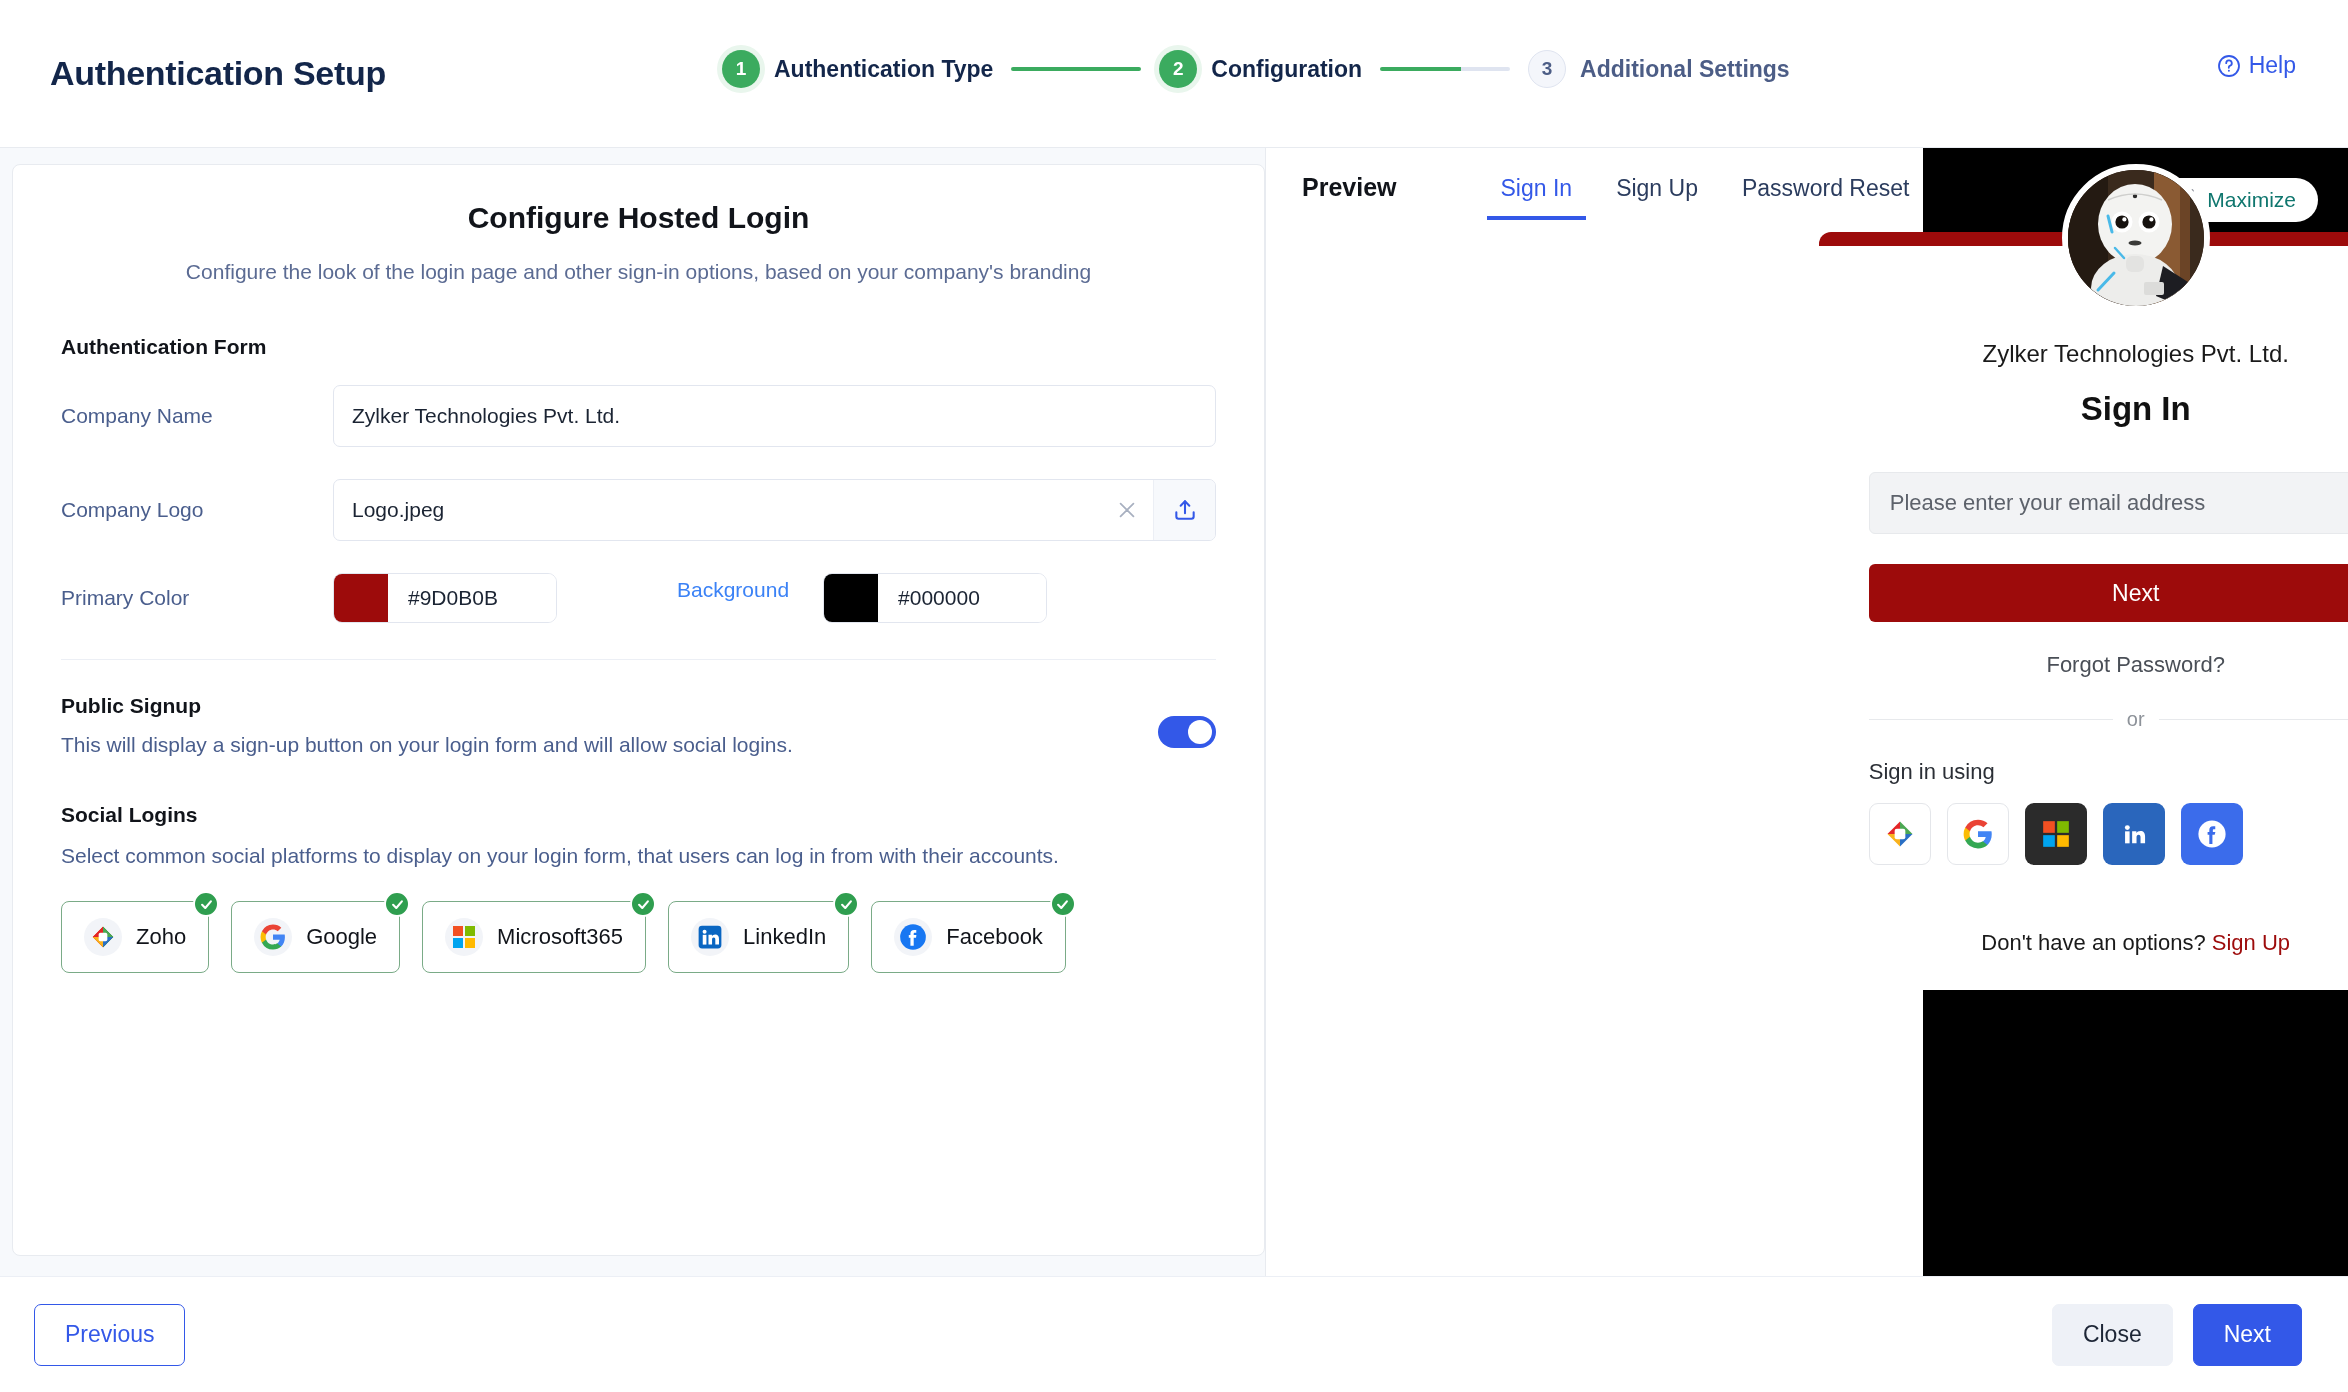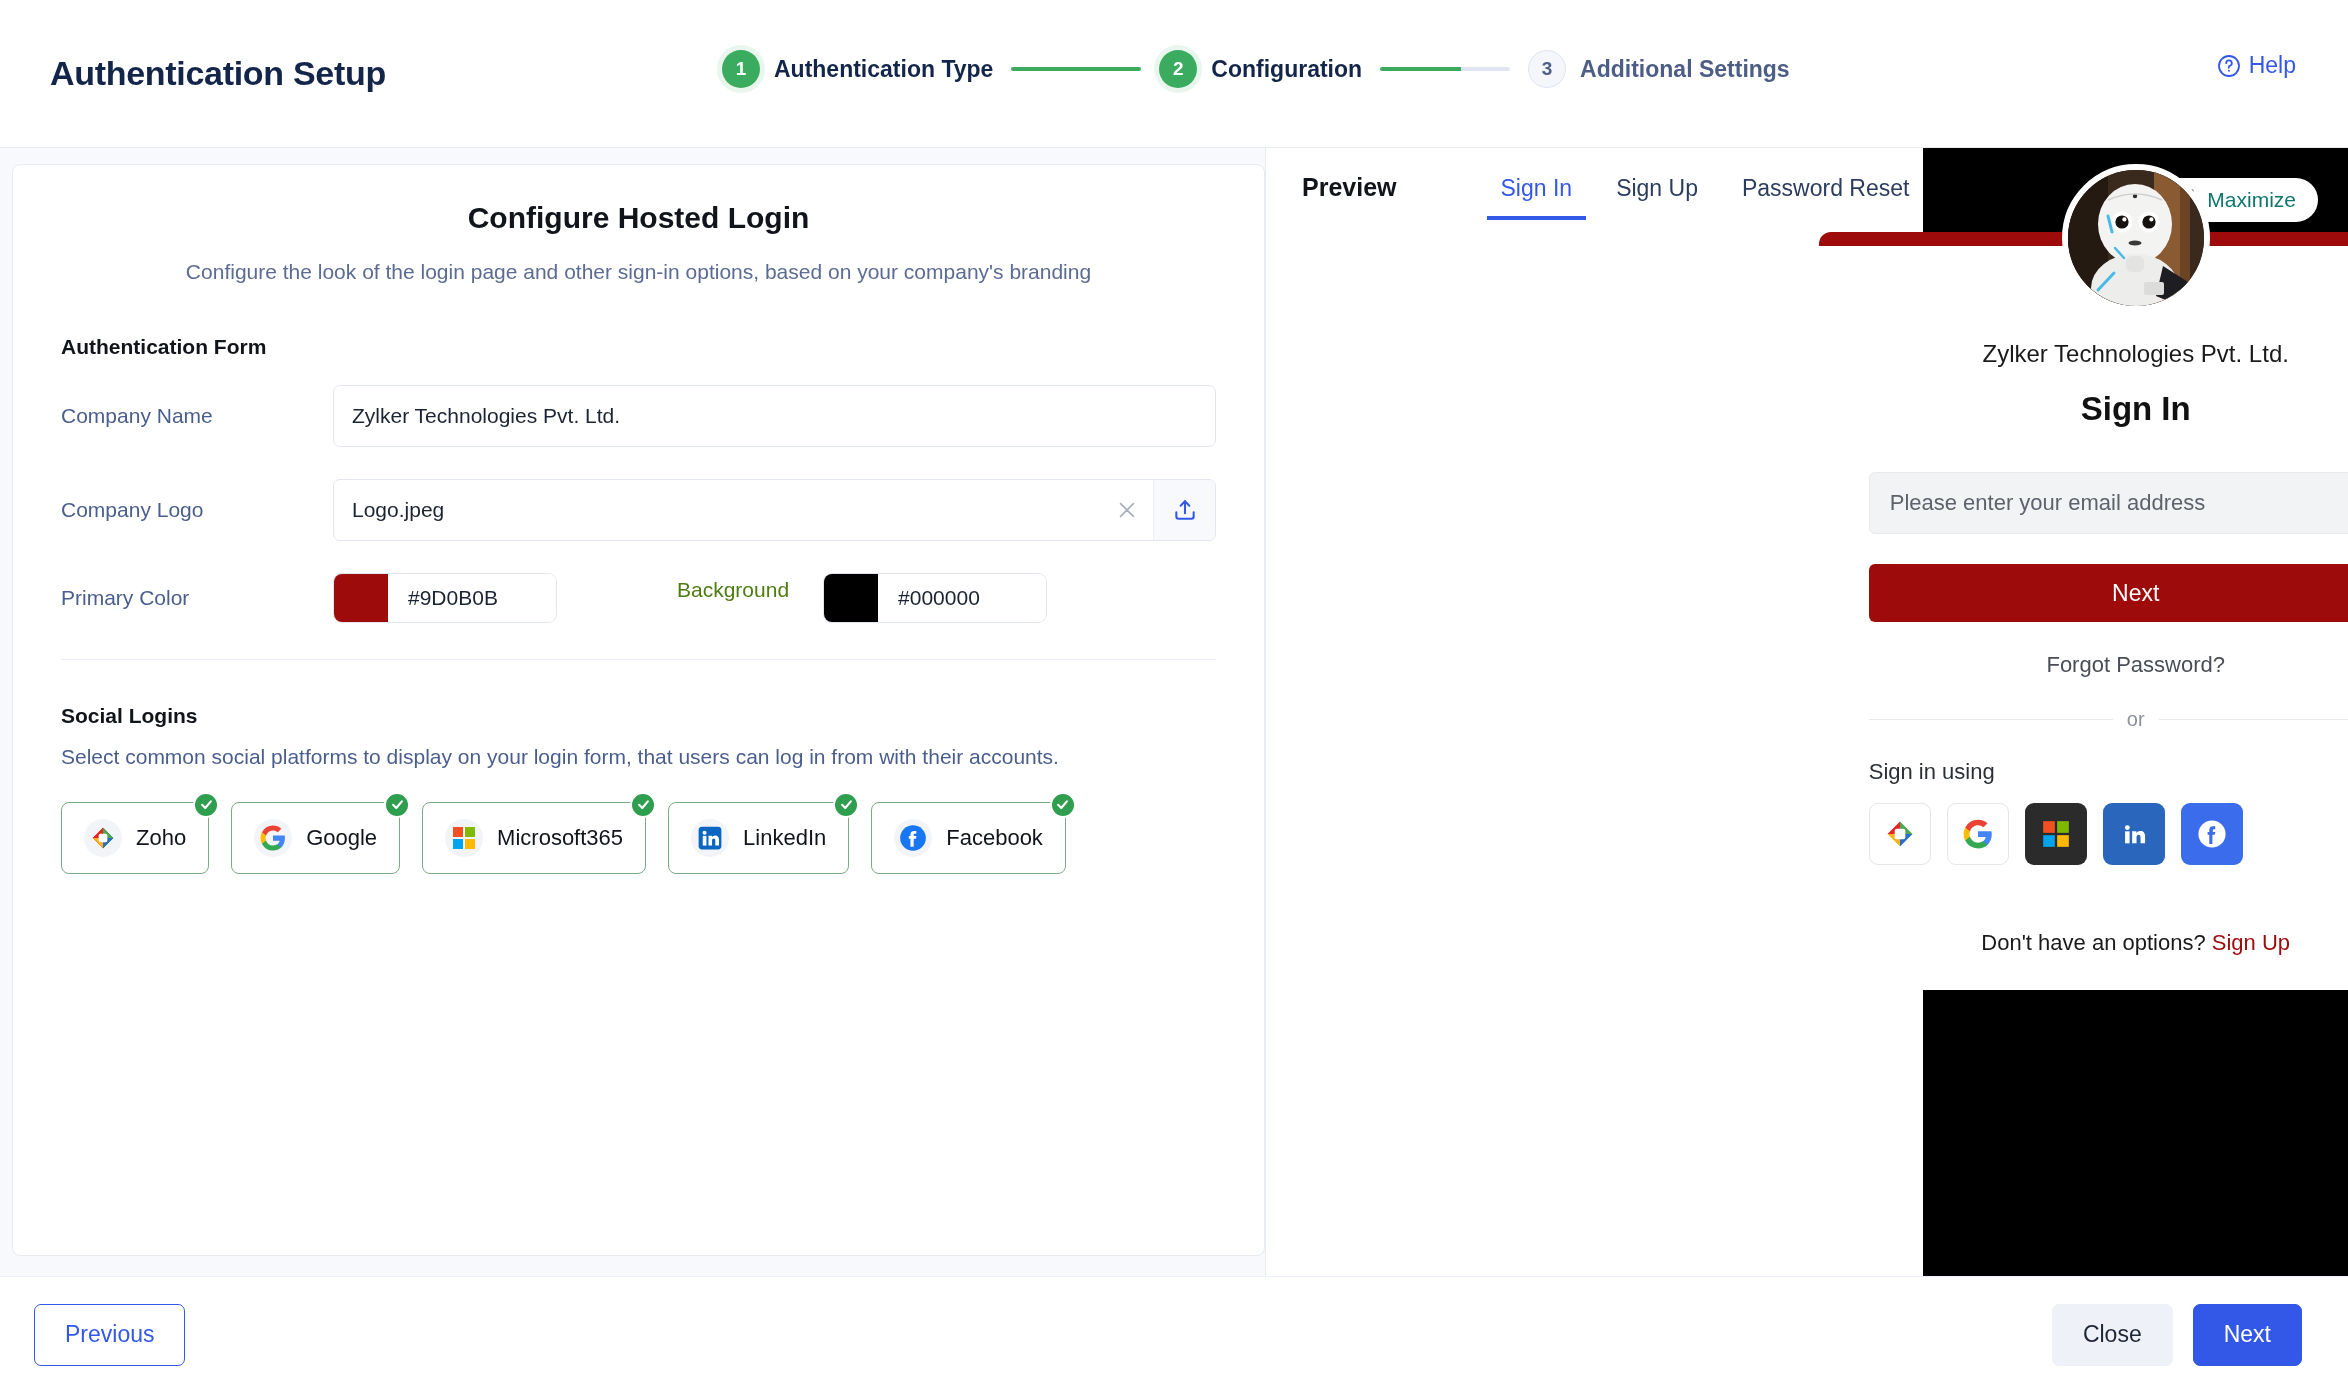--- a/index.html
+++ b/index.html
@@ -128,21 +128,21 @@
     display: flex; height: 50px; width: 224px;
     border: 1px solid #e2e6ef; border-radius: 9px; overflow: hidden; gap: 10px;
   }
   .color-swatch { width: 54px; flex: none; }
   .color-hex {
     flex: 1; display: flex; align-items: center;
     padding-left: 10px; font-size: 21px; color: #1b2433;
     background: #ffffff;
   }
   .color-label2 {
-    font-size: 21px; color: #4d7c0f; margin: 0 34px 16px 120px;
+    font-size: 21px; color: #3b82f6; margin: 0 34px 16px 120px;
   }
 
   .divider { height: 1px; background: #eceff5; margin: 12px 0 34px 0; }
 
   .toggle-row {
     display: flex; align-items: flex-start; justify-content: space-between;
   }
   .toggle-text { max-width: 980px; }
   .toggle-title {
     font-size: 21px; font-weight: bold; color: #11141a; margin-bottom: 12px;
@@ -374,20 +374,29 @@
         </div>
         <div class="color-label2">Background</div>
         <div class="color-field">
           <div class="color-swatch" id="sw-bg" style="background: rgb(0, 0, 0);"></div>
           <div class="color-hex">#000000</div>
         </div>
       </div>
 
       <div class="divider"></div>
 
+      <div class="toggle-row">
+        <div class="toggle-text">
+          <div class="toggle-title">Public Signup</div>
+          <div class="toggle-desc">This will display a sign-up button on your login form and will allow social logins.</div>
+        </div>
+        <div class="toggle">
+          <div class="knob"></div>
+        </div>
+      </div>
 
       <div class="social-head">
         <div class="section-title" style="margin-bottom:14px">Social Logins</div>
         <div class="social-desc">Select common social platforms to display on your login form, that users can log in from with their accounts.</div>
 
         <div class="chips">
 
           <div class="chip">
             <div class="chip-icon-bg">
               <svg width="26" height="26" viewBox="0 0 24 24">

